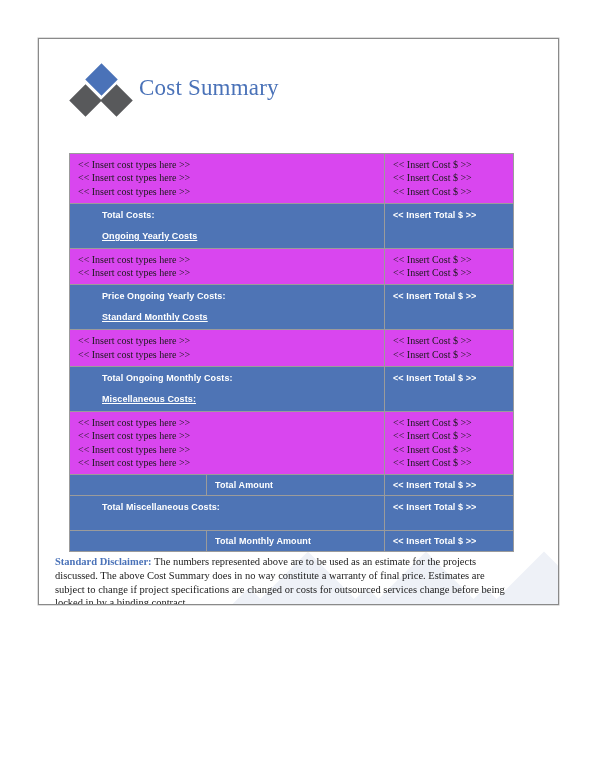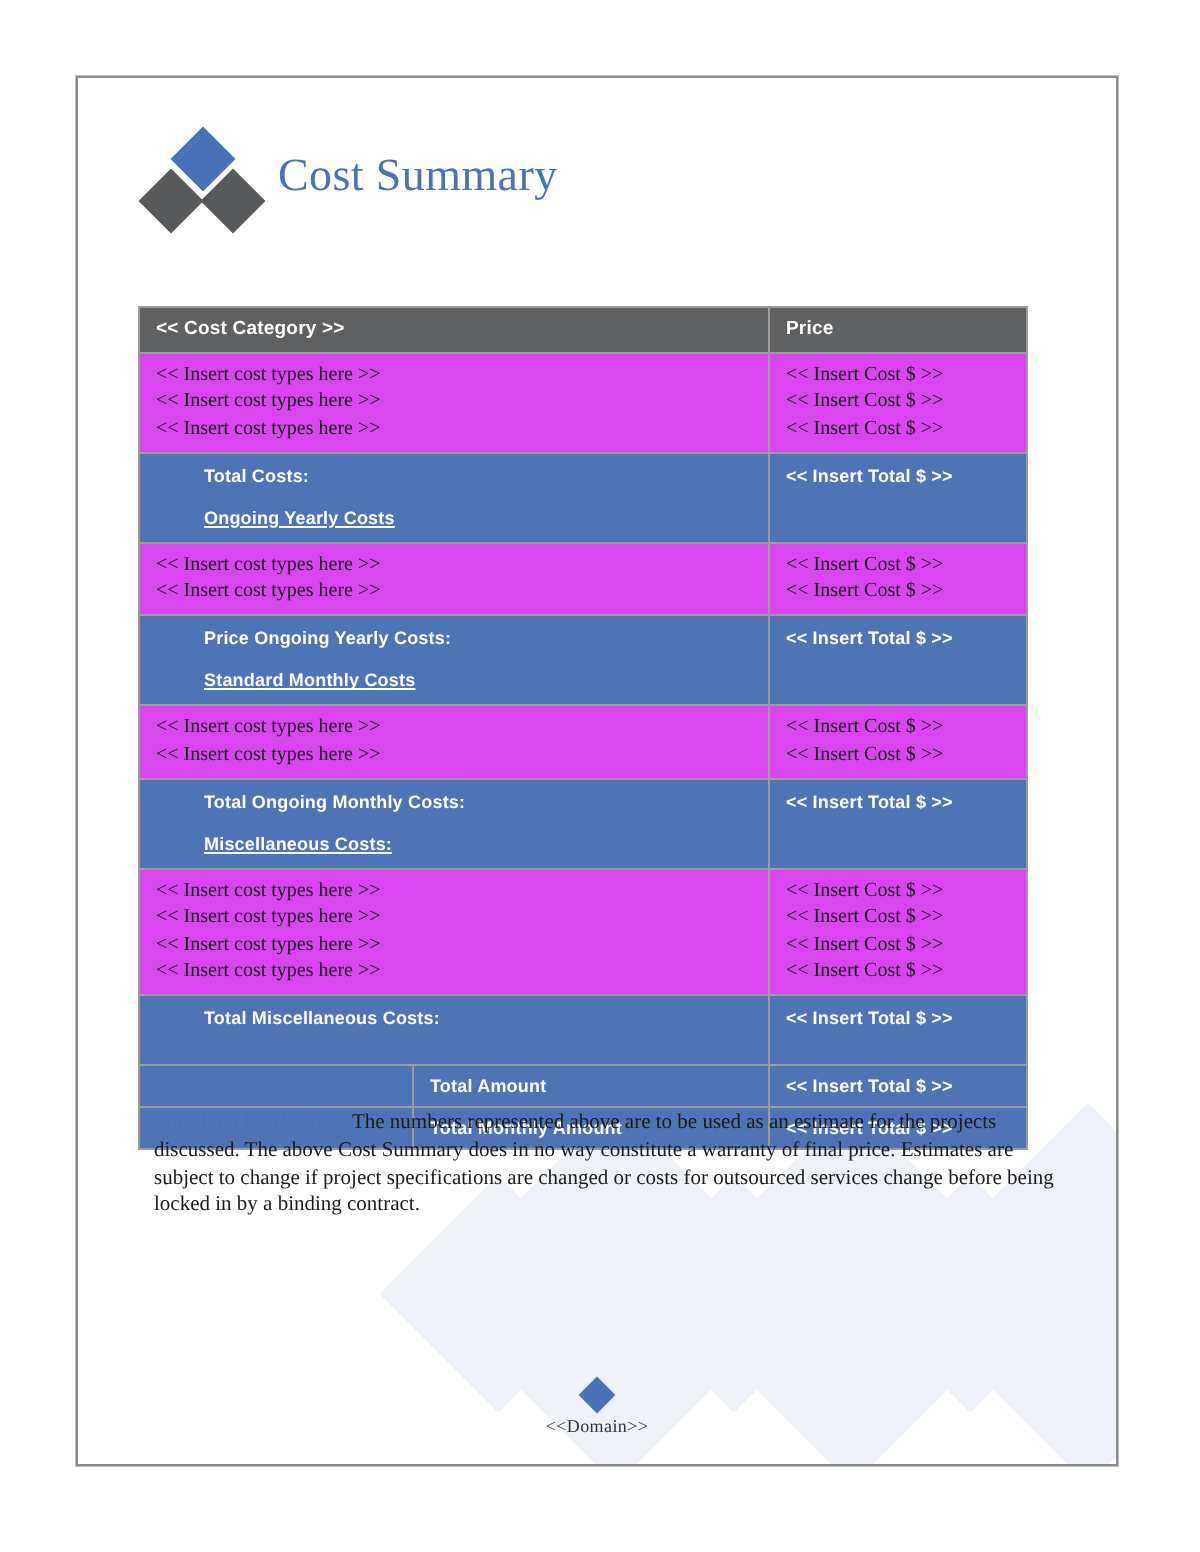--- a/index.html
+++ b/index.html
@@ -14,21 +14,21 @@
     font-family: "Liberation Serif", serif;
     overflow: hidden;
   }
 
   
   #page-sheet {
     position: absolute;
     left: 38px;
     top: 38px;
     width: 521px;
-    height: 695px;
+    height: 567px;
     background: #ffffff;
     border: 1px solid #8a8a8a;
     box-shadow: 0 0 0 0.5px #bdbdbd;
     box-sizing: border-box;
     overflow: hidden;
   }
 
   
   #watermark-band {
     position: absolute;
@@ -138,21 +138,21 @@
     letter-spacing: 0.1px;
   }
   .total-cell .ln { display: block; white-space: nowrap; margin-left: 24px; }
   .total-cell .ln + .ln { margin-top: 11px; text-decoration: underline; }
   .total-cell.sub { padding-top: 5px !important; padding-bottom: 5px !important; }
   .total-cell.blank { font-size: 0; }
 
   
   #disclaimer {
     position: absolute;
-    left: 38px;
+    left: 16px;
     top: 516px;
     width: 450px;
     font-family: "Liberation Serif", serif;
     font-size: 10.5px;
     line-height: 1.31;
     color: #1a1a1a;
     text-align: left;
   }
   #disclaimer-label {
     color: #4a72b8;
@@ -208,24 +208,20 @@
   </div>
 
   <table id="cost-table">
     <colgroup>
       <col class="col-a">
         <col class="col-b">
         <col class="col-c">
     </colgroup>
     <tbody>
 
-      <tr>
-        <th class="hdr-cell" colspan="2">&lt;&lt; Cost Category &gt;&gt;</th>
-        <th class="hdr-cell">Price</th>
-      </tr>
 
       <tr>
         <td class="item-cell" colspan="2">
           <span class="ln">&lt;&lt; Insert cost types here &gt;&gt;</span>
           <span class="ln">&lt;&lt; Insert cost types here &gt;&gt;</span>
           <span class="ln">&lt;&lt; Insert cost types here &gt;&gt;</span>
         </td>
         <td class="item-cell">
           <span class="ln">&lt;&lt; Insert Cost $ &gt;&gt;</span>
           <span class="ln">&lt;&lt; Insert Cost $ &gt;&gt;</span>
@@ -288,31 +284,31 @@
         </td>
         <td class="item-cell">
           <span class="ln">&lt;&lt; Insert Cost $ &gt;&gt;</span>
           <span class="ln">&lt;&lt; Insert Cost $ &gt;&gt;</span>
           <span class="ln">&lt;&lt; Insert Cost $ &gt;&gt;</span>
           <span class="ln">&lt;&lt; Insert Cost $ &gt;&gt;</span>
         </td>
       </tr>
 
       <tr>
+        <td class="total-cell sub blank">&nbsp;</td>
+        <td class="total-cell sub">Total Amount</td>
+        <td class="total-cell sub">&lt;&lt; Insert Total $ &gt;&gt;</td>
+      </tr>
+
+      <tr>
         <td class="total-cell" colspan="2">
           <span class="ln">Total Miscellaneous Costs:</span>
           <span class="ln"></span>
         </td>
         <td class="total-cell">&lt;&lt; Insert Total $ &gt;&gt;</td>
-      </tr>
-
-      <tr>
-        <td class="total-cell sub blank">&nbsp;</td>
-        <td class="total-cell sub">Total Amount</td>
-        <td class="total-cell sub">&lt;&lt; Insert Total $ &gt;&gt;</td>
       </tr>
       <tr>
         <td class="total-cell sub blank">&nbsp;</td>
         <td class="total-cell sub">Total Monthly Amount</td>
         <td class="total-cell sub">&lt;&lt; Insert Total $ &gt;&gt;</td>
       </tr>
 
     </tbody>
   </table>
 

